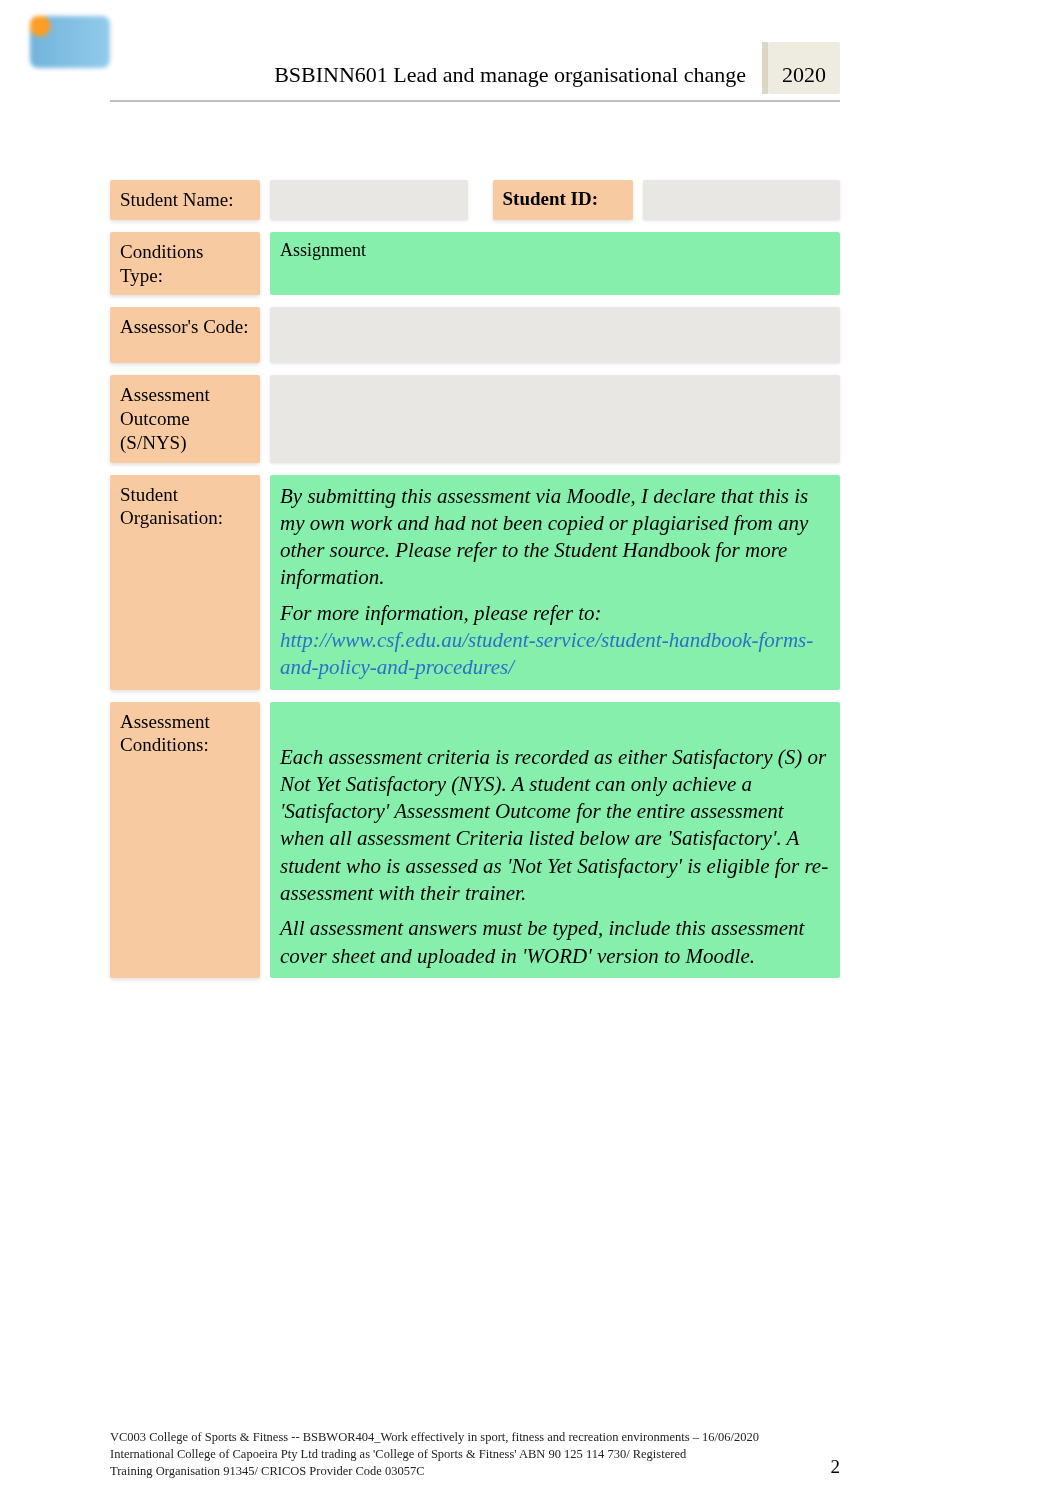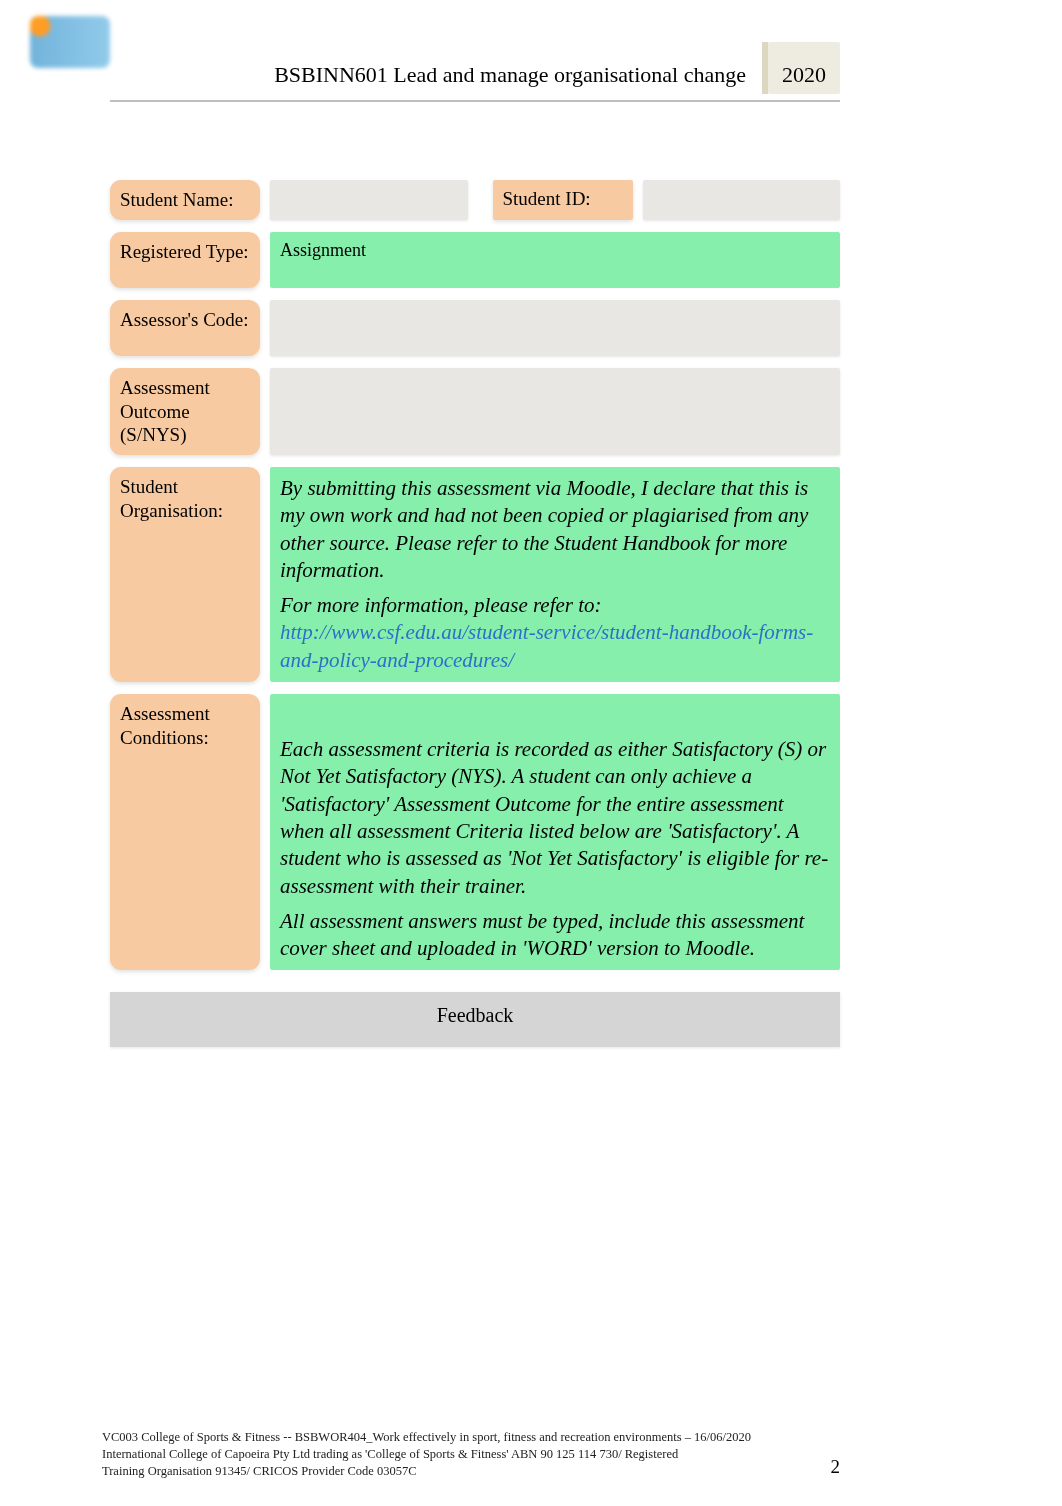--- a/index.html
+++ b/index.html
@@ -49,21 +49,21 @@
   .row { display: flex; gap: 10px; }
   .label {
     width: 150px;
     flex: 0 0 150px;
     background: #f8caa2;
     color: #000;
     font-size: 19px;
     padding: 8px 10px;
     line-height: 1.25;
     box-shadow: 0 2px 4px rgba(0,0,0,.12);
-    border-radius: 11px;
+    border-radius: 2px;
   }
   .val {
     flex: 1 1 auto;
     background: #e9e7e4;
     color: #000;
     font-size: 18px;
     padding: 8px 10px;
     box-shadow: 0 1px 3px rgba(0,0,0,.10);
     border-radius: 2px;
     min-height: 34px;
@@ -72,40 +72,40 @@
   .val.tall { min-height: 56px; }
   .row.split .col2 {
     flex: 0 0 140px;
     background: #f8caa2;
     font-size: 19px;
     padding: 8px 10px;
     box-shadow: 0 2px 4px rgba(0,0,0,.12);
     border-radius: 2px;
   }
   .row.split .val { flex: 1 1 auto; }
-  .row.split .val + .col2 { margin-left: 15px; }
+  .row.split .val + .col2 { margin-left: 15px; font-weight: bold; }
   .row.split .trail { flex: 1 1 auto; }
 
   .decl-text { font-size: 21px; line-height: 1.3; font-style: italic; }
   .decl-text a { color: #2e6fc9; text-decoration: none; }
   .decl-text p { margin-top: 8px; }
   .decl-text p:first-child { margin-top: 0; }
 
   .feedback-bar {
     margin-top: 10px;
     background: #d5d5d5;
     text-align: center;
     font-size: 20px;
     padding: 12px 0 20px 0;
     box-shadow: 0 1px 3px rgba(0,0,0,.10);
   }
 
   .footer {
     position: absolute;
-    left: 102px; right: 90px;
+    left: 110px; right: 90px;
     bottom: 26px;
     font-size: 12.5px;
     color: #222;
     line-height: 1.35;
     display: flex;
     justify-content: space-between;
     align-items: flex-end;
     gap: 30px;
   }
   .footer .pg { font-size: 19px; color: #000; }
@@ -125,21 +125,21 @@
   <div class="form">
 
     <div class="row split">
       <div class="label">Student Name:</div>
       <div class="val"></div>
       <div class="col2">Student ID:</div>
       <div class="val trail"></div>
     </div>
 
     <div class="row">
-      <div class="label">Registered Type:</div>
+      <div class="label">Conditions Type:</div>
       <div class="val white tall">Assignment</div>
     </div>
 
     <div class="row">
       <div class="label">Assessor's Code:</div>
       <div class="val tall"></div>
     </div>
 
     <div class="row">
       <div class="label" style="min-height:86px">Assessment Outcome (S/NYS)</div>
@@ -158,21 +158,20 @@
     </div>
 
     <div class="row">
       <div class="label" style="min-height:190px">Assessment Conditions:</div>
       <div class="val white decl-text" style="min-height:190px">
         <p style="margin-top:34px">Each assessment criteria is recorded as either Satisfactory (S) or Not Yet Satisfactory (NYS). A student can only achieve a 'Satisfactory' Assessment Outcome for the entire assessment when all assessment Criteria listed below are 'Satisfactory'. A student who is assessed as 'Not Yet Satisfactory' is eligible for re-assessment with their trainer.</p>
         <p>All assessment answers must be typed, include this assessment cover sheet and uploaded in 'WORD' version to Moodle.</p>
       </div>
     </div>
 
-    <div class="feedback-bar">Feedback</div>
 
   </div>
 
   <div class="footer">
     <div>
       <div>VC003 College of Sports &amp; Fitness -- BSBWOR404_Work effectively in sport, fitness and recreation environments – 16/06/2020</div>
       <div>International College of Capoeira Pty Ltd trading as 'College of Sports &amp; Fitness' ABN 90 125 114 730/ Registered</div>
       <div>Training Organisation 91345/ CRICOS Provider Code 03057C</div>
     </div>
     <div class="pg">2</div>

